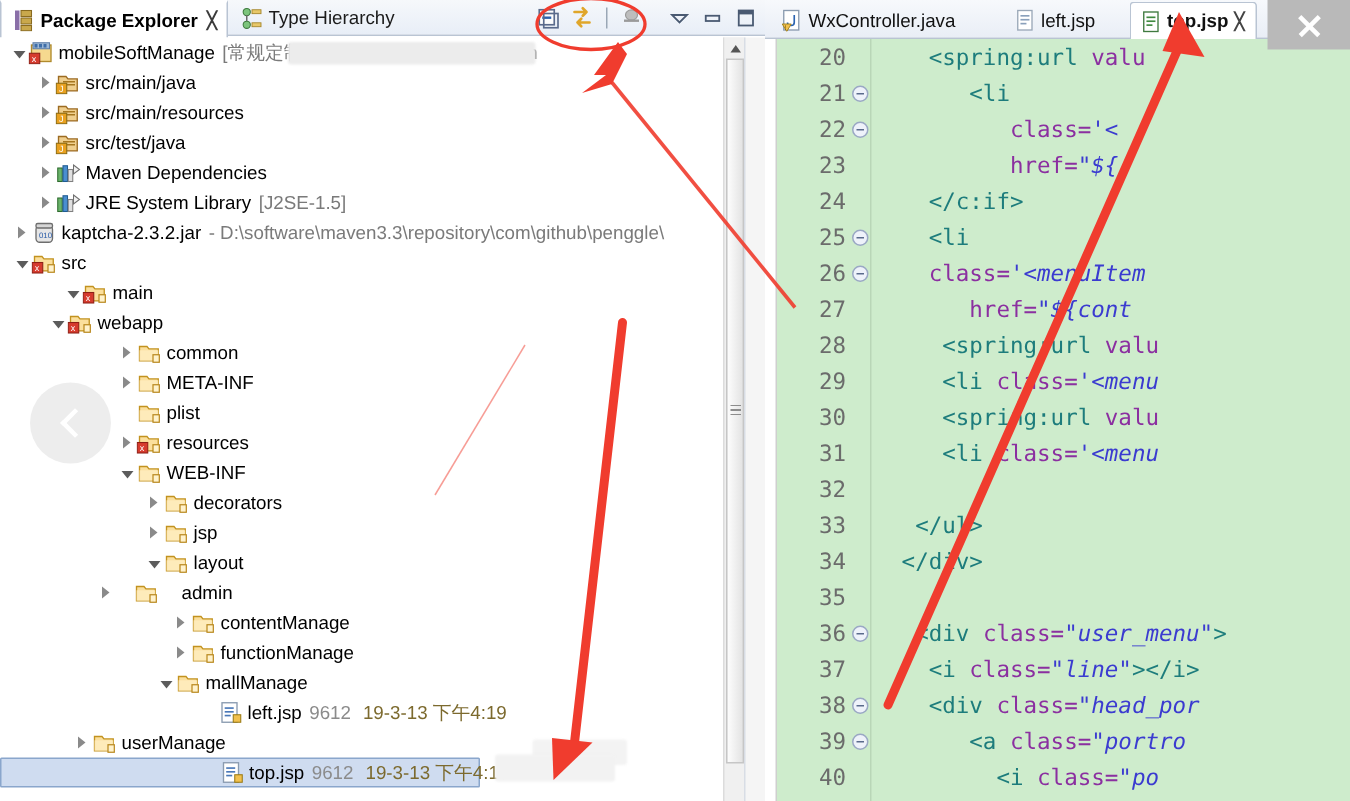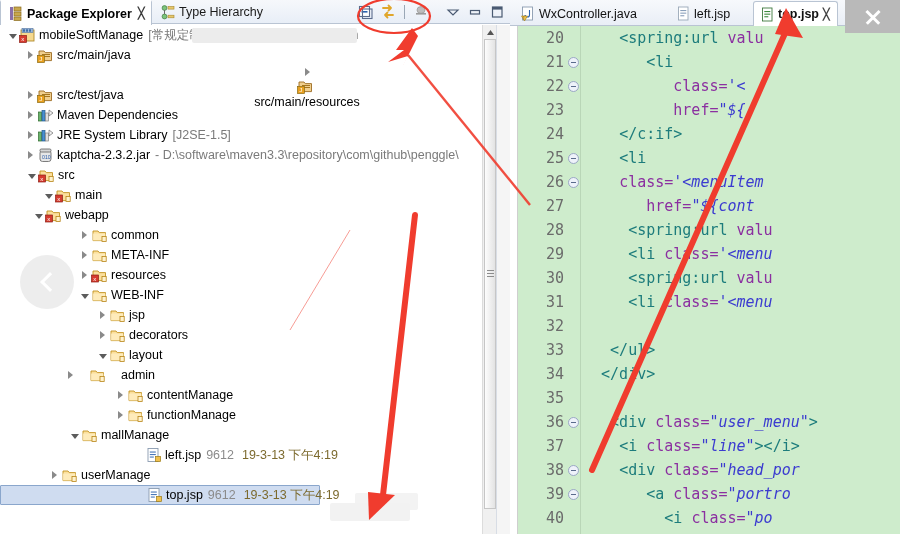--- a/index.html
+++ b/index.html
@@ -293,21 +293,21 @@
           </span>
           <span class="rowicon"><svg width="17" height="16" viewBox="0 0 17 16">
               <path d="M2,4 h5 l1.3,1.6 h6.2 v8 h-12.5 z" fill="#f0cf8e" stroke="#9c6b22" stroke-width="0.9"></path>
               <rect x="5" y="7" width="8" height="1" fill="#a6761f"></rect>
               <rect x="5" y="9" width="8" height="1" fill="#a6761f"></rect>
               <rect x="0.5" y="8.5" width="7" height="7" fill="#e8a01f" stroke="#8a6a10" stroke-width="0.7"></rect>
               <text x="2.3" y="14" font-size="6" fill="#fff" font-family="sans-serif">J</text>
             </svg></span>
           <span class="rowlabel">src/main/java</span>
         </div>
-        <div class="row" style="padding-left: 24px; flex-direction: column;">
+        <div class="row" style="padding-left: 24px;">
           <span class="twisty">
             <span class="tri-closed"></span>
           </span>
           <span class="rowicon"><svg width="17" height="16" viewBox="0 0 17 16">
               <path d="M2,4 h5 l1.3,1.6 h6.2 v8 h-12.5 z" fill="#f0cf8e" stroke="#9c6b22" stroke-width="0.9"></path>
               <rect x="5" y="7" width="8" height="1" fill="#a6761f"></rect>
               <rect x="5" y="9" width="8" height="1" fill="#a6761f"></rect>
               <rect x="0.5" y="8.5" width="7" height="7" fill="#e8a01f" stroke="#8a6a10" stroke-width="0.7"></rect>
               <text x="2.3" y="14" font-size="6" fill="#fff" font-family="sans-serif">J</text>
             </svg></span>
@@ -344,33 +344,33 @@
           </span>
           <span class="rowicon"><svg width="17" height="16" viewBox="0 0 17 16">
               <rect x="1.5" y="5" width="3" height="9" fill="#6ab36a" stroke="#2e6b2e" stroke-width="0.7"></rect>
               <rect x="5" y="3.5" width="3" height="10.5" fill="#4a8fd0" stroke="#1f5c92" stroke-width="0.7"></rect>
               <rect x="8.5" y="6" width="3" height="8" fill="#e0e0e0" stroke="#808080" stroke-width="0.7"></rect>
               <path d="M12,3 l4,3 l-4,3 z" fill="#f0f0f0" stroke="#707070" stroke-width="0.7"></path>
             </svg></span>
           <span class="rowlabel">JRE System Library</span>
           <span class="rowlabel dim" style="margin-left: 5px;">[J2SE-1.5]</span>
         </div>
-        <div class="row" style="padding-left: 24px;">
+        <div class="row" style="padding-left: 8px;">
           <span class="twisty">
             <span class="tri-closed"></span>
           </span>
           <span class="rowicon"><svg width="17" height="16" viewBox="0 0 17 16">
               <rect x="3" y="3.5" width="11" height="11" rx="2.5" fill="#e6e6e6" stroke="#6e6e6e" stroke-width="0.9"></rect>
               <rect x="3" y="2" width="11" height="3" rx="1.2" fill="#d6d6d6" stroke="#6e6e6e" stroke-width="0.9"></rect>
               <text x="5" y="11.5" font-size="5.2" fill="#2b5ca8" font-family="sans-serif">010</text>
             </svg></span>
           <span class="rowlabel">kaptcha-2.3.2.jar</span>
           <span class="rowlabel dim" style="margin-left: 5px;">- D:\software\maven3.3\repository\com\github\penggle\</span>
         </div>
-        <div class="row" style="padding-left: 8px; margin-left: 17px;">
+        <div class="row" style="padding-left: 8px;">
           <span class="twisty">
             <span class="tri-open"></span>
           </span>
           <span class="rowicon"><svg width="17" height="16" viewBox="0 0 17 16">
               <path d="M2,4 h5 l1.3,1.6 h6.2 v8 h-12.5 z" fill="#fbdf9c" stroke="#c2921f" stroke-width="0.9"></path>
               <rect x="11" y="9.5" width="4.2" height="5" fill="#fff2cc" stroke="#b8861a" stroke-width="0.8"></rect>
               <rect x="0.5" y="8" width="7" height="7" fill="#d63b2e" stroke="#8e1f16" stroke-width="0.7"></rect>
               <text x="2.2" y="13.6" font-size="6" fill="#fff" font-family="sans-serif">x</text>
             </svg></span>
           <span class="rowlabel">src</span>
@@ -415,20 +415,29 @@
             <span class="tri-closed"></span>
           </span>
           <span class="rowicon"><svg width="17" height="16" viewBox="0 0 17 16">
               <path d="M2,4 h5 l1.3,1.6 h6.2 v8 h-12.5 z" fill="#fbdf9c" stroke="#c2921f" stroke-width="0.9"></path>
               <path d="M2,6.5 h12.5 v7 h-12.5 z" fill="#ffeec2" opacity="0.8"></path>
               <rect x="11" y="9.5" width="4.2" height="5" fill="#fff2cc" stroke="#b8861a" stroke-width="0.8"></rect>
             </svg></span>
           <span class="rowlabel">META-INF</span>
         </div>
         <div class="row" style="padding-left: 78px;">
+          <span class="twisty"></span>
+          <span class="rowicon"><svg width="17" height="16" viewBox="0 0 17 16">
+              <path d="M2,4 h5 l1.3,1.6 h6.2 v8 h-12.5 z" fill="#fbdf9c" stroke="#c2921f" stroke-width="0.9"></path>
+              <path d="M2,6.5 h12.5 v7 h-12.5 z" fill="#ffeec2" opacity="0.8"></path>
+              <rect x="11" y="9.5" width="4.2" height="5" fill="#fff2cc" stroke="#b8861a" stroke-width="0.8"></rect>
+            </svg></span>
+          <span class="rowlabel">plist</span>
+        </div>
+        <div class="row" style="padding-left: 78px;">
           <span class="twisty">
             <span class="tri-closed"></span>
           </span>
           <span class="rowicon"><svg width="17" height="16" viewBox="0 0 17 16">
               <path d="M2,4 h5 l1.3,1.6 h6.2 v8 h-12.5 z" fill="#fbdf9c" stroke="#c2921f" stroke-width="0.9"></path>
               <rect x="11" y="9.5" width="4.2" height="5" fill="#fff2cc" stroke="#b8861a" stroke-width="0.8"></rect>
               <rect x="0.5" y="8" width="7" height="7" fill="#d63b2e" stroke="#8e1f16" stroke-width="0.7"></rect>
               <text x="2.2" y="13.6" font-size="6" fill="#fff" font-family="sans-serif">x</text>
             </svg></span>
           <span class="rowlabel">resources</span>
@@ -446,35 +455,35 @@
         </div>
         <div class="row" style="padding-left: 96px;">
           <span class="twisty">
             <span class="tri-closed"></span>
           </span>
           <span class="rowicon"><svg width="17" height="16" viewBox="0 0 17 16">
               <path d="M2,4 h5 l1.3,1.6 h6.2 v8 h-12.5 z" fill="#fbdf9c" stroke="#c2921f" stroke-width="0.9"></path>
               <path d="M2,6.5 h12.5 v7 h-12.5 z" fill="#ffeec2" opacity="0.8"></path>
               <rect x="11" y="9.5" width="4.2" height="5" fill="#fff2cc" stroke="#b8861a" stroke-width="0.8"></rect>
             </svg></span>
+          <span class="rowlabel">decorators</span>
+        </div>
+        <div class="row" style="padding-left: 96px;">
+          <span class="twisty">
+            <span class="tri-closed"></span>
+          </span>
+          <span class="rowicon"><svg width="17" height="16" viewBox="0 0 17 16">
+              <path d="M2,4 h5 l1.3,1.6 h6.2 v8 h-12.5 z" fill="#fbdf9c" stroke="#c2921f" stroke-width="0.9"></path>
+              <path d="M2,6.5 h12.5 v7 h-12.5 z" fill="#ffeec2" opacity="0.8"></path>
+              <rect x="11" y="9.5" width="4.2" height="5" fill="#fff2cc" stroke="#b8861a" stroke-width="0.8"></rect>
+            </svg></span>
           <span class="rowlabel">jsp</span>
         </div>
         <div class="row" style="padding-left: 96px;">
           <span class="twisty">
-            <span class="tri-closed"></span>
-          </span>
-          <span class="rowicon"><svg width="17" height="16" viewBox="0 0 17 16">
-              <path d="M2,4 h5 l1.3,1.6 h6.2 v8 h-12.5 z" fill="#fbdf9c" stroke="#c2921f" stroke-width="0.9"></path>
-              <path d="M2,6.5 h12.5 v7 h-12.5 z" fill="#ffeec2" opacity="0.8"></path>
-              <rect x="11" y="9.5" width="4.2" height="5" fill="#fff2cc" stroke="#b8861a" stroke-width="0.8"></rect>
-            </svg></span>
-          <span class="rowlabel">decorators</span>
-        </div>
-        <div class="row" style="padding-left: 96px;">
-          <span class="twisty">
             <span class="tri-open"></span>
           </span>
           <span class="rowicon"><svg width="17" height="16" viewBox="0 0 17 16">
               <path d="M2,4 h5 l1.3,1.6 h6.2 v8 h-12.5 z" fill="#fbdf9c" stroke="#c2921f" stroke-width="0.9"></path>
               <path d="M2,6.5 h12.5 v7 h-12.5 z" fill="#ffeec2" opacity="0.8"></path>
               <rect x="11" y="9.5" width="4.2" height="5" fill="#fff2cc" stroke="#b8861a" stroke-width="0.8"></rect>
             </svg></span>
           <span class="rowlabel">layout</span>
         </div>
         <div class="row" style="padding-left: 64px; gap: 12px;">
@@ -503,21 +512,21 @@
           <span class="twisty">
             <span class="tri-closed"></span>
           </span>
           <span class="rowicon"><svg width="17" height="16" viewBox="0 0 17 16">
               <path d="M2,4 h5 l1.3,1.6 h6.2 v8 h-12.5 z" fill="#fbdf9c" stroke="#c2921f" stroke-width="0.9"></path>
               <path d="M2,6.5 h12.5 v7 h-12.5 z" fill="#ffeec2" opacity="0.8"></path>
               <rect x="11" y="9.5" width="4.2" height="5" fill="#fff2cc" stroke="#b8861a" stroke-width="0.8"></rect>
             </svg></span>
           <span class="rowlabel">functionManage</span>
         </div>
-        <div class="row" style="padding-left: 68px;">
+        <div class="row" style="padding-left: 104px;">
           <span class="twisty">
             <span class="tri-open"></span>
           </span>
           <span class="rowicon"><svg width="17" height="16" viewBox="0 0 17 16">
               <path d="M2,4 h5 l1.3,1.6 h6.2 v8 h-12.5 z" fill="#fbdf9c" stroke="#c2921f" stroke-width="0.9"></path>
               <path d="M2,6.5 h12.5 v7 h-12.5 z" fill="#ffeec2" opacity="0.8"></path>
               <rect x="11" y="9.5" width="4.2" height="5" fill="#fff2cc" stroke="#b8861a" stroke-width="0.8"></rect>
             </svg></span>
           <span class="rowlabel">mallManage</span>
         </div>

